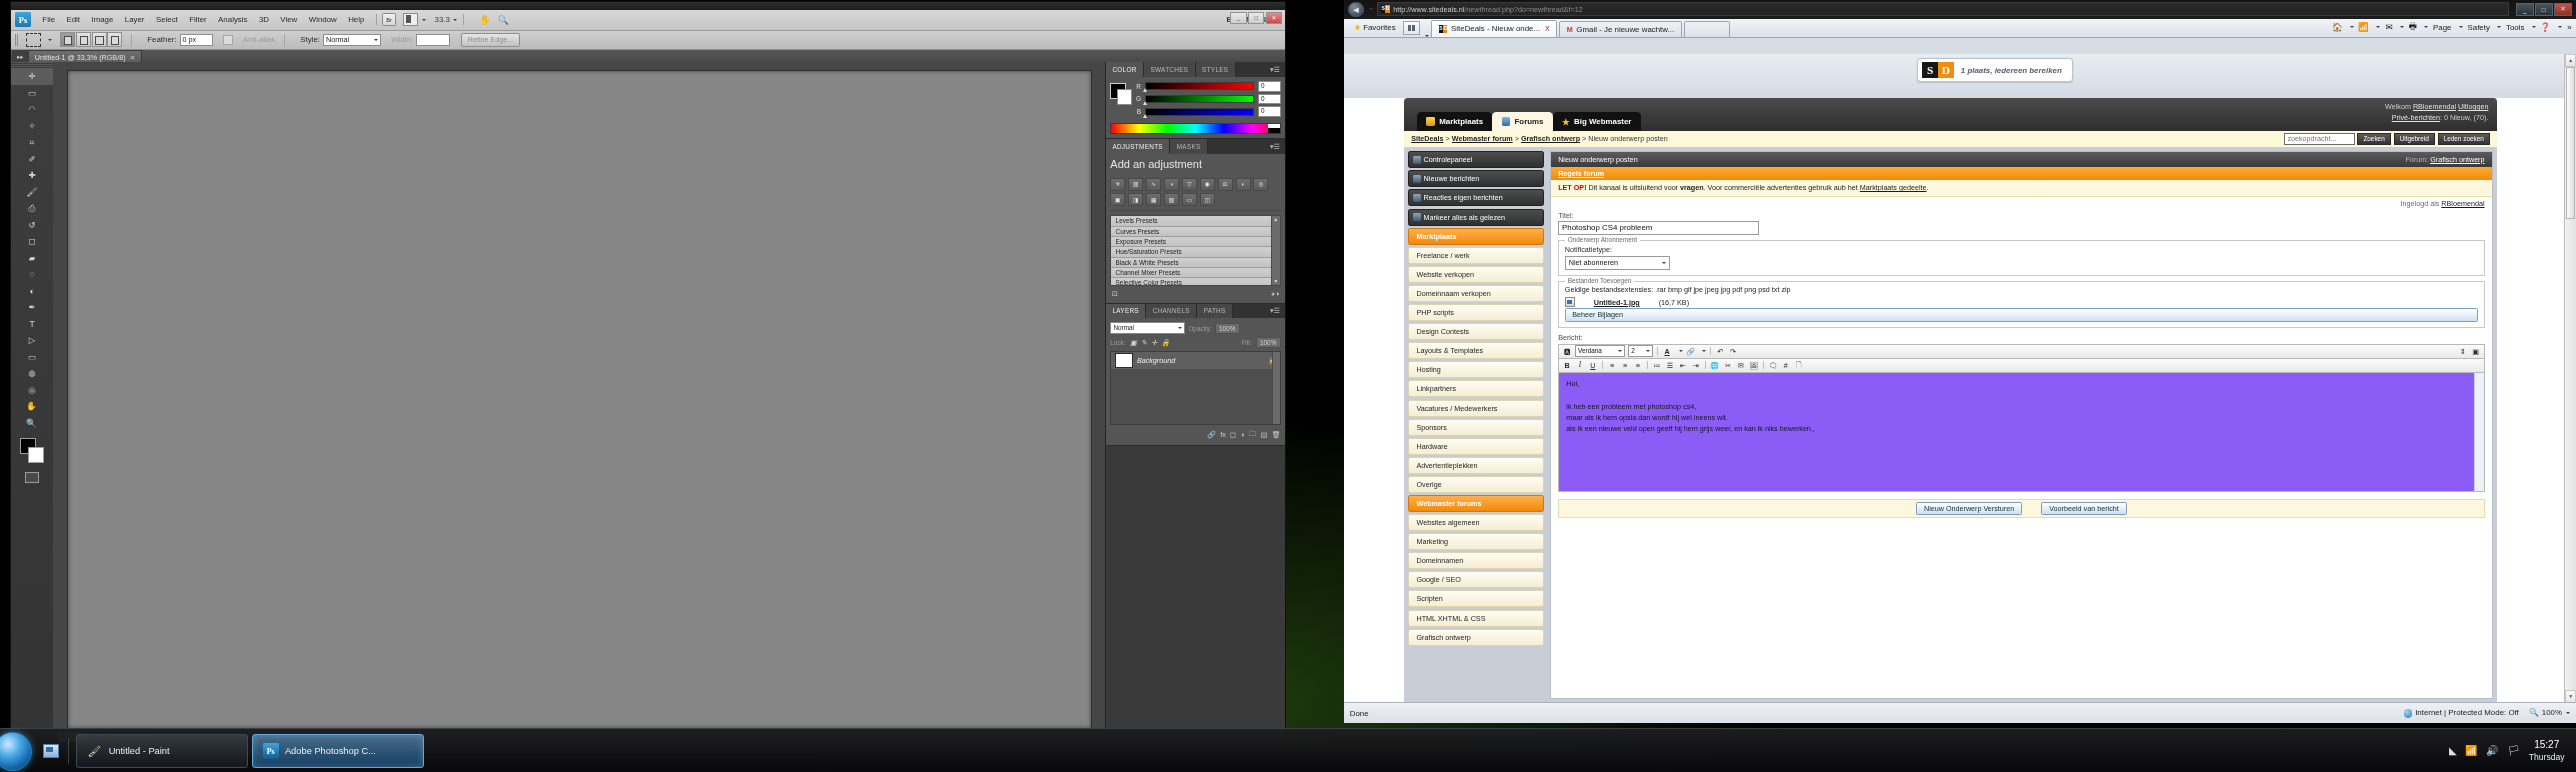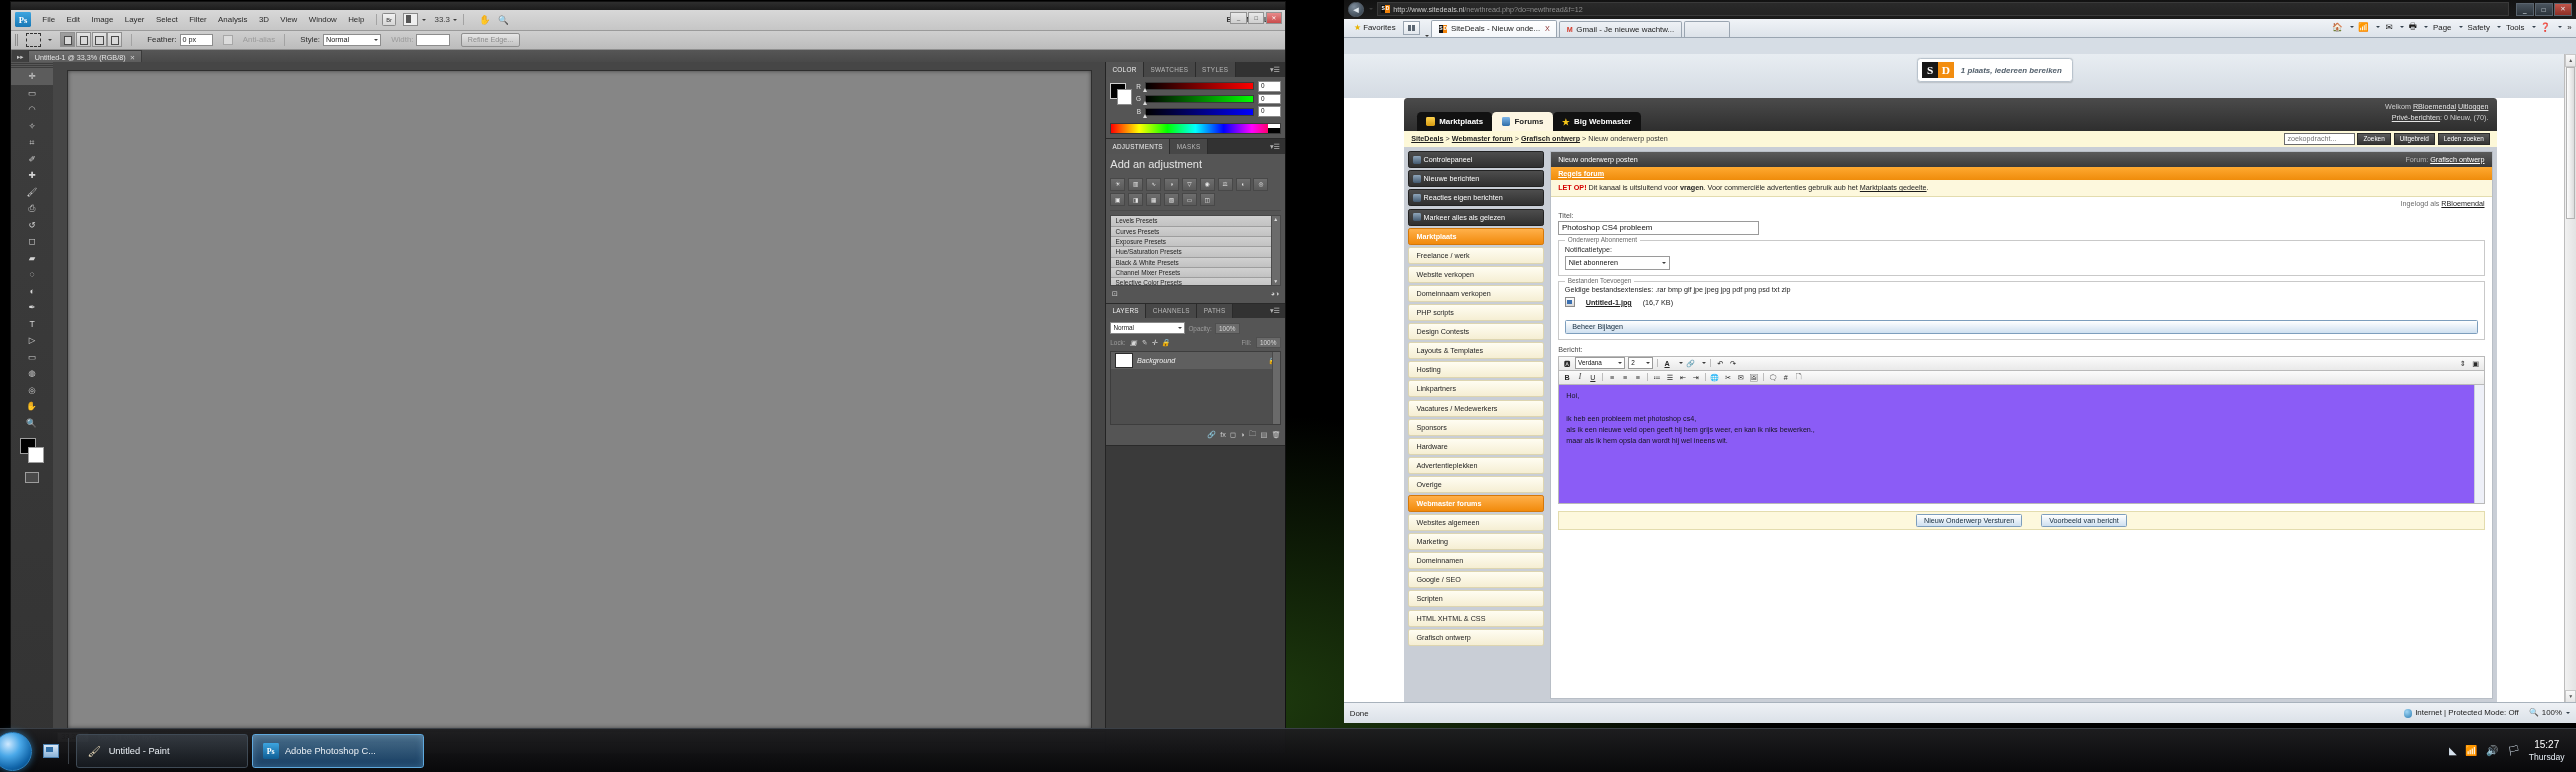--- a/index.html
+++ b/index.html
@@ -285,21 +285,21 @@
   .sd-form{padding:2.9px 7.2px 5.7px;}
   .sd-flabel{font-size:7.2px;color:#4a4a4a;margin-bottom:1.4px;}
   .sd-titleinput{width:193px;height:12px;background:#fff;border:0.7px solid #9a9a9a;font-size:7.9px;
     color:#111;padding:0 2.9px;line-height:12px;}
   .sd-fieldset{border:0.7px solid #c9c9c9;margin-top:5px;padding:3.6px 5.7px 5px;position:relative;}
   .sd-legend{position:absolute;top:-5px;left:5.7px;background:#fff;padding:0 2.9px;font-size:6.4px;color:#6a6a6a;}
   .sd-sublabel{font-size:7.2px;color:#2b2b2b;margin-bottom:2.1px;}
   .sd-select{width:97px;height:12px;background:#fff;border:0.7px solid #9a9a9a;font-size:7.2px;
     color:#111;padding:0 2.9px;line-height:12px;display:flex;align-items:center;justify-content:space-between;}
   .sd-ext{font-size:7.2px;color:#1c1c1c;margin-bottom:2.9px;}
-  .sd-attach{display:flex;align-items:center;gap:11px;font-size:7.2px;color:#1c1c1c;margin-bottom:13px;}
+  .sd-attach{display:flex;align-items:center;gap:19px;font-size:7.2px;color:#1c1c1c;margin-bottom:1px;}
   .sd-attach .ai{width:7.9px;height:7.9px;background:linear-gradient(180deg,#fff,#d6d6d6);
     border:0.7px solid #8a8a8a;position:relative;}
   .sd-attach .ai:after{content:"";position:absolute;left:1.4px;top:1.4px;width:4.3px;height:4.3px;background:#3a6fb0;}
   .sd-attach a{color:#1c1c1c;text-decoration:underline;font-weight:bold;}
   .sd-attbtn{height:11.4px;padding:0 6.4px;background:linear-gradient(180deg,#ffffff,#cfe0f0);
     border:0.7px solid #7d9ebd;font-size:7.2px;color:#122a3d;line-height:11.4px;border-radius:1.4px;}
 
   .sd-editor{margin-top:5.7px;}
   .sd-editbar1{height:13px;background:linear-gradient(180deg,#fbfbfb,#e9e9e9);border:0.7px solid #b9b9b9;
     display:flex;align-items:center;padding:0 2.9px;gap:2.9px;}
@@ -873,22 +873,22 @@
                     <span class="eb-ic">🖼</span>
                     <div class="eb-sep"></div>
                     <span class="eb-ic">🗨</span>
                     <span class="eb-ic">#</span>
                     <span class="eb-ic">🗋</span>
                   </div>
                   <div class="sd-textarea">
                     <div>Hoi,</div>
                     <div>&nbsp;</div>
                     <div>ik heb een probleem met photoshop cs4,</div>
+                    <div>maar als ik hem opsla dan wordt hij wel ineens wit.</div>
                     <div>als ik een nieuwe veld open geeft hij hem grijs weer, en kan ik niks bewerken.,</div>
-                    <div>maar als ik hem opsla dan wordt hij wel ineens wit.</div>
                     <div class="sd-ta-scroll"></div>
                   </div>
                 </div>
 
                 <div class="sd-actions">
                   <div class="sd-actbtn">Nieuw Onderwerp Versturen</div>
                   <div class="sd-actbtn">Voorbeeld van bericht</div>
                 </div>
               </div>
             </div>

